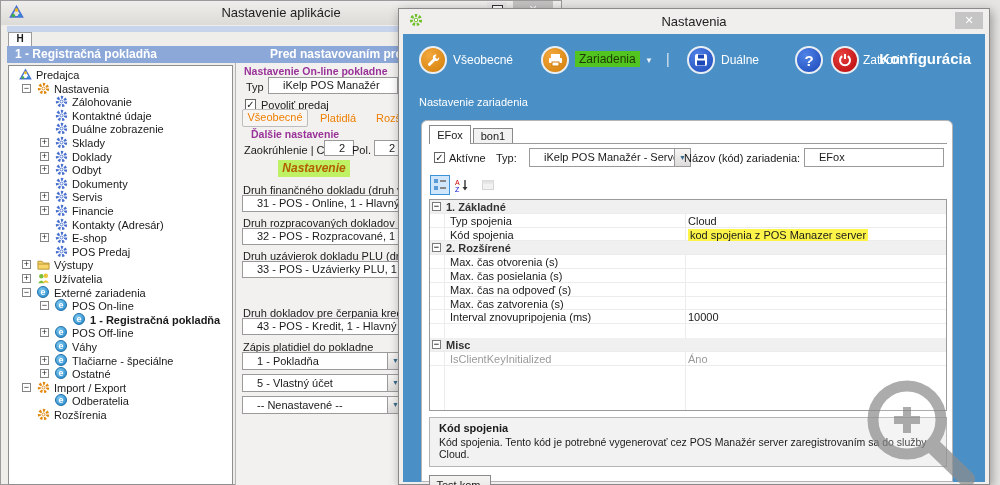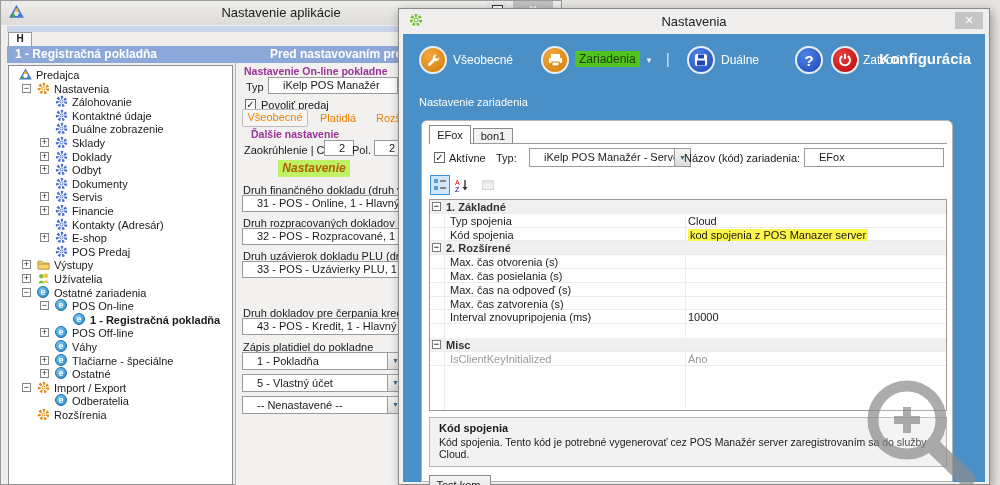--- a/index.html
+++ b/index.html
@@ -259,21 +259,21 @@
               <path d="M6 11.5 q3.5 -5.5 7 0z" fill="#eec43a"></path>
             </svg>
           </span>
           <span class="tlabel " style="left:45px">Užívatelia</span>
         </div>
         <div class="trow" style="top: 219.6px;">
           <span class="texp" style="left:13px">−</span>
           <span style="position:absolute;left:28px;top:0;">
             <span class="tico dev">e</span>
           </span>
-          <span class="tlabel " style="left:45px">Ostatné zariadenia</span>
+          <span class="tlabel " style="left:45px">Externé zariadenia</span>
         </div>
         <div class="trow" style="top: 233.2px;">
           <span class="texp" style="left:31px">−</span>
           <span style="position:absolute;left:46px;top:0;">
             <span class="tico dev">e</span>
           </span>
           <span class="tlabel " style="left:63px">POS On-line</span>
         </div>
         <div class="trow" style="top: 246.8px;">
           <span style="position:absolute;left:64px;top:0;">

